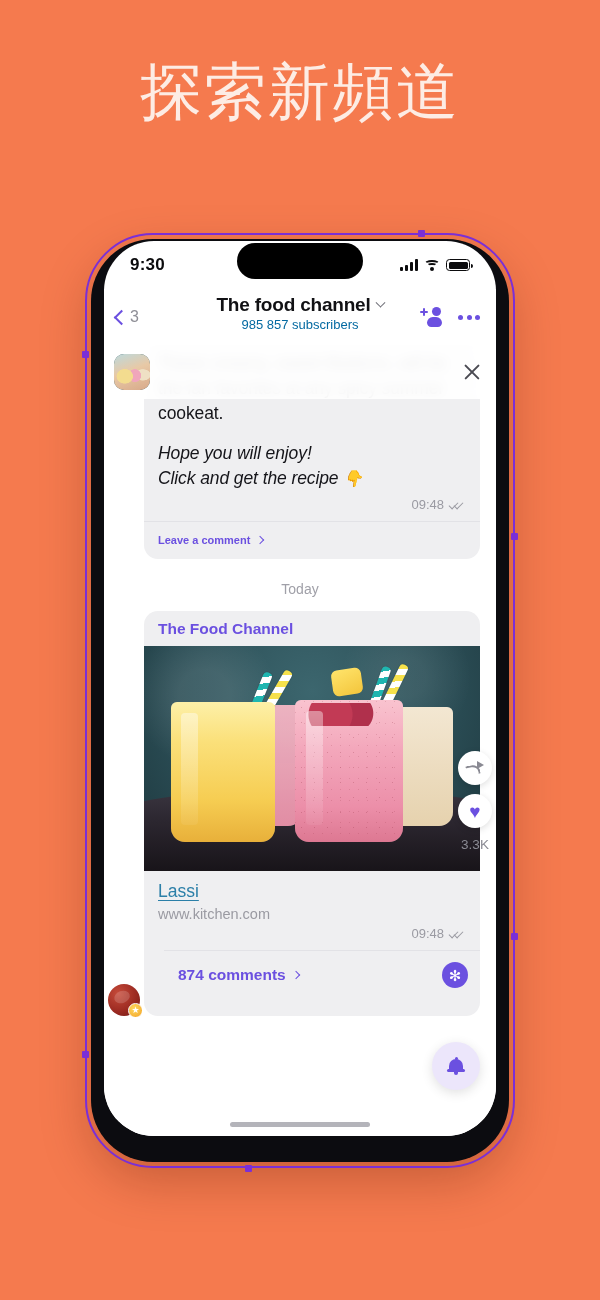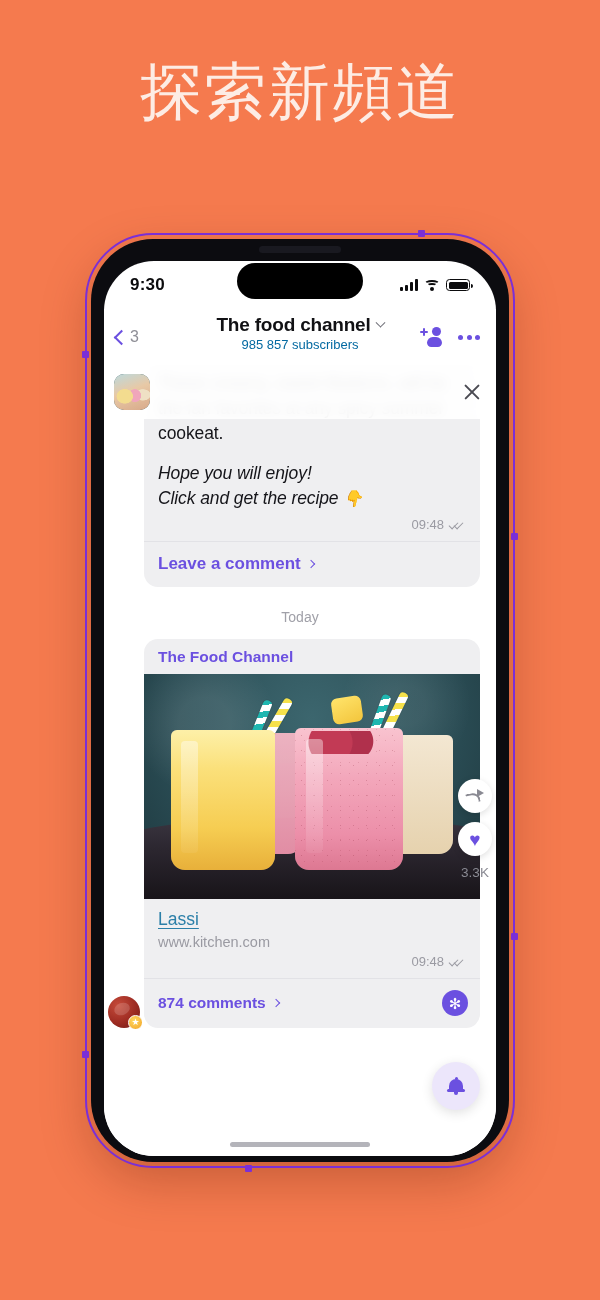--- a/index.html
+++ b/index.html
@@ -60,21 +60,21 @@
   }
   .speaker {
     position: absolute;
     left: 50%; transform: translateX(-50%);
     top: 7px; width: 82px; height: 7px;
     background: #191920;
     border-radius: 4px;
   }
   .screen {
     position: absolute;
-    left: 13px; top: 22px;
+    left: 13px; top: 2px;
     width: 392px; height: 895px;
     background: #ffffff;
     border-radius: 50px;
     overflow: hidden;
   }
 
   
   .statusbar {
     position: relative;
     height: 48px;
@@ -215,21 +215,21 @@
     transform: rotate(-45deg);
   }
   .checks .c1 { left: 0; top: 2px; }
   .checks .c2 { left: 5px; top: 2px; }
   .comment-bar {
     border-top: 1px solid #e2e2e6;
     padding: 12px 14px 13px 14px;
     display: flex; align-items: center;
     cursor: pointer;
   }
-  .comment-bar .label { font-size: 17px; color: #6b50e0; font-weight: bold; }
+  .comment-bar .label { font-size: 11px; color: #6b50e0; font-weight: bold; }
   .chev-sm {
     width: 6px; height: 6px; margin-left: 7px;
     border-right: 1.8px solid #6b50e0; border-top: 1.8px solid #6b50e0;
     transform: rotate(45deg);
   }
 
   
   .views-float {
     position: absolute; right: 30px; top: 8px;
     font-size: 13px; color: #9a9aa2;
@@ -350,22 +350,22 @@
   .link-preview { padding: 10px 14px 2px 14px; }
   .link-title {
     font-size: 17.5px; color: #2b7fa8;
     text-decoration: underline; text-underline-offset: 3px;
     display: inline-block; cursor: pointer;
   }
   .link-url { font-size: 14.5px; color: #9a9aa2; margin-top: 4px; }
 
   .comments-bar {
     border-top: 1px solid #e2e2e6;
-    padding: 11px 12px 12px 14px;
-    display:flex; align-items:center;
+    padding: 11px 12px 28px 14px;
+    display:flex; align-items:center;margin-left:20px;
   }
   .comments-bar .label { font-size: 15.5px; color: #6b50e0; font-weight: bold; }
   .star-circle {
     margin-left: auto;
     width: 26px; height: 26px; border-radius: 50%;
     background: #6b50e0; color: #fff;
     display:flex; align-items:center; justify-content:center;
     font-size: 15px; line-height: 1; cursor:pointer;
   }
 

